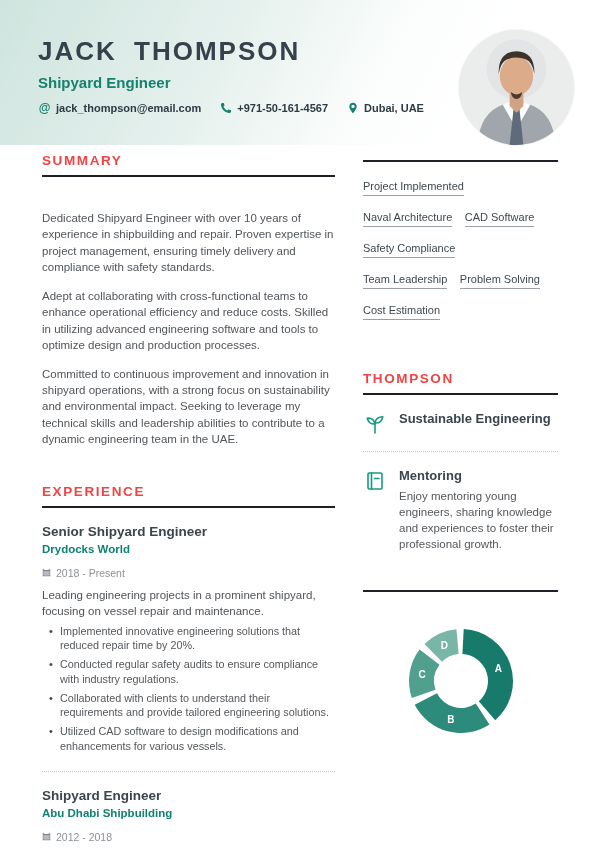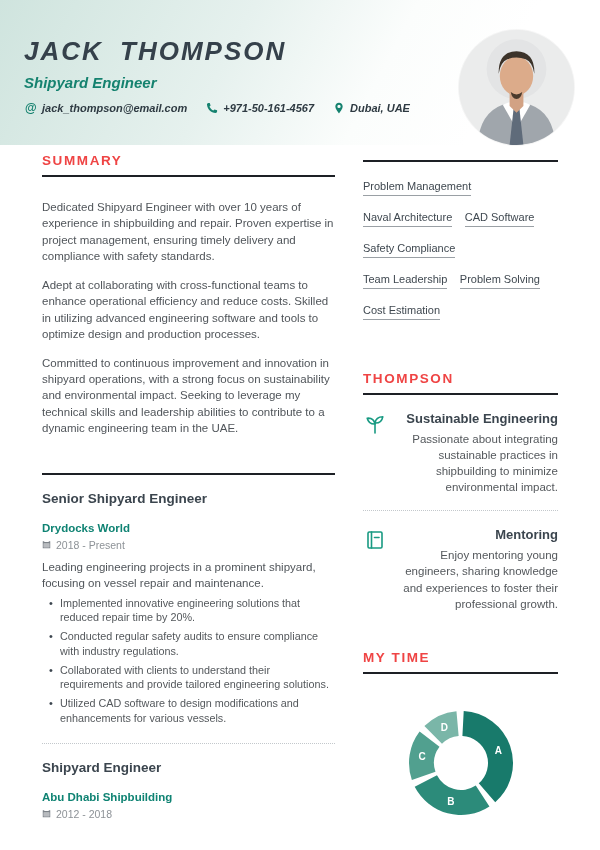--- a/index.html
+++ b/index.html
@@ -8,22 +8,21 @@
     width:600px; height:850px; overflow:hidden;
     font-family:"Liberation Sans", sans-serif;
     color:#50555a;
   }
   .page { width:600px; height:850px; background:#ffffff; position:relative; }
 
   
   .header {
     height:145px; position:relative;
     background:linear-gradient(118deg, #cfe4de 0%, #e6f1ee 38%, #fbfdfc 62%, #ffffff 80%);
-    padding:36px 0 0 24px;
-    font-style:italic;
+    padding:36px 0 0 38px;
   }
   .name {
     font-size:26px; font-weight:800; color:#35414b;
     letter-spacing:2px; word-spacing:8px;
   }
   .job-title { margin-top:7px; font-size:15px; font-weight:700; color:#15826f; }
   .contact-row { margin-top:10px; display:flex; align-items:center; gap:18px; }
   .contact-item { display:flex; align-items:center; gap:5px; font-size:11px; font-weight:700; color:#2e3a42; }
   .c-icon { width:13px; height:13px; display:inline-flex; align-items:center; justify-content:center; color:#15826f; flex:0 0 auto; }
   .at-glyph { font-size:12px; font-weight:700; color:#15826f; line-height:1; }
@@ -38,29 +37,29 @@
   .col-left  { width:293px; flex:0 0 293px; }
   .col-right { width:195px; flex:0 0 195px; }
 
   .section { margin-bottom:0; }
   .section-title {
     font-size:13.5px; font-weight:800; letter-spacing:1.6px; color:#ef4444;
   }
   .section-rule { border:none; border-top:2px solid #1d2025; margin-top:7px; }
 
   
-  .summary-body { margin-top:22px; }
+  .summary-body { margin-top:33px; }
   .summary-body p { font-size:11.5px; line-height:1.43; color:#50555a; margin-bottom:12px; }
 
   
   .exp-section { margin-top:36px; }
   .exp-entry { margin-top:16px; }
   .exp-title { font-size:13.5px; font-weight:700; color:#3b454e; }
-  .exp-company { margin-top:16px; font-size:11.5px; font-weight:700; color:#0f8373; }
-  .exp-dates { margin-top:5px; display:flex; align-items:center; gap:5px; font-size:10.5px; color:#8d9297; }
+  .exp-company { margin-top:4px; font-size:11.5px; font-weight:700; color:#0f8373; }
+  .exp-dates { margin-top:12px; display:flex; align-items:center; gap:5px; font-size:10.5px; color:#8d9297; }
   .cal-icon { width:9px; height:9px; color:#7d838a; flex:0 0 auto; }
   .exp-desc { margin-top:8px; font-size:11.5px; line-height:1.4; color:#50555a; }
   .exp-bullets { margin-top:5px; list-style:none; }
   .exp-bullets li {
     position:relative; padding-left:18px; margin-top:5px;
     font-size:10.8px; line-height:1.32; color:#54585c;
   }
   .exp-bullets li::before {
     content:"•"; position:absolute; left:7px; top:0; color:#3b454e; font-size:11px;
   }
@@ -69,21 +68,21 @@
   
   .skills-list { margin-top:14px; }
   .skill-tag {
     display:inline-block; font-size:11px; color:#3f4850;
     border-bottom:1px solid #9aa0a5; padding-bottom:3px;
     margin:0 8px 11px 0;
   }
 
   
   .passions-section { margin-top:40px; }
-  .passion-item { margin-top:16px; display:flex; gap:12px;text-align:right; }
+  .passion-item { margin-top:16px; display:flex; gap:12px; }
   .passion-icon { width:24px; height:24px; color:#189a82; flex:0 0 auto; margin-top:1px; }
   .passion-title { font-size:13px; font-weight:700; color:#3b454e; }
   .passion-text { margin-top:5px; font-size:11.5px; line-height:1.4; color:#54585c; }
   .passion-divider { border:none; border-top:1px dotted #c3c8cc; margin:15px 0 2px 0; }
 
   
   .mytime-section { margin-top:38px; }
   .donut-wrap { margin-top:14px; display:flex; justify-content:center; }
 </style>
 </head>
@@ -141,20 +140,21 @@
         <div class="section-title">SUMMARY</div>
         <hr class="section-rule">
         <div class="summary-body">
           <p>Dedicated Shipyard Engineer with over 10 years of experience in shipbuilding and repair. Proven expertise in project management, ensuring timely delivery and compliance with safety standards.</p>
           <p>Adept at collaborating with cross-functional teams to enhance operational efficiency and reduce costs. Skilled in utilizing advanced engineering software and tools to optimize design and production processes.</p>
           <p>Committed to continuous improvement and innovation in shipyard operations, with a strong focus on sustainability and environmental impact. Seeking to leverage my technical skills and leadership abilities to contribute to a dynamic engineering team in the UAE.</p>
         </div>
       </div>
 
       <div class="section exp-section">
+        <div class="section-title">EXPERIENCE</div>
         <hr class="section-rule">
 
         <div class="exp-entry">
           <div class="exp-title">Senior Shipyard Engineer</div>
           <div class="exp-company">Drydocks World</div>
           <div class="exp-dates">
             <svg class="cal-icon" viewBox="0 0 12 12">
                 <path fill="currentColor" d="M1 2.5 h10 v8.5 h-10 Z M1 2.5 v-1 h2 v1 M9 2.5 v-1 h2 v1"></path>
                 <rect x="2.2" y="4.5" width="7.6" height="5.3" fill="#fff"></rect>
                 <rect x="2.2" y="4.5" width="7.6" height="5.3" fill="currentColor" opacity="0.55"></rect>
@@ -186,21 +186,21 @@
 
         </div>
       </div>
     </div>
 
     <div class="col-right">
 
       <div class="section">
         <hr class="section-rule">
         <div class="skills-list">
-          <span class="skill-tag">Problem Management</span>
+          <span class="skill-tag">Project Implemented</span>
           <span class="skill-tag">Naval Architecture</span>
           <span class="skill-tag">CAD Software</span>
           <span class="skill-tag">Safety Compliance</span>
           <span class="skill-tag">Team Leadership</span>
           <span class="skill-tag">Problem Solving</span>
           <span class="skill-tag">Cost Estimation</span>
         </div>
       </div>
 
       <div class="section passions-section">
@@ -208,41 +208,39 @@
         <hr class="section-rule">
 
         <div class="passion-item">
           <svg class="passion-icon" viewBox="0 0 24 24" fill="none" stroke="currentColor" stroke-width="1.6" stroke-linecap="round" stroke-linejoin="round">
             <path d="M12 21 C12 16 12 13 12 11"></path>
             <path d="M12 12 C8.5 12.2 5.3 10.4 4.2 6.2 C8.3 5.8 11.2 8 12 12 Z"></path>
             <path d="M12 11 C12.6 7.4 15.4 4.8 19.8 4.8 C19 9 16 11.2 12 11 Z"></path>
           </svg>
           <div>
             <div class="passion-title">Sustainable Engineering</div>
-            <div class="passion-text">Passionate about integrating sustainable practices in shipbuilding to minimize environmental impact.</div>
           </div>
         </div>
 
         <hr class="passion-divider">
 
         <div class="passion-item">
           <svg class="passion-icon" viewBox="0 0 24 24" fill="none" stroke="currentColor" stroke-width="1.6" stroke-linecap="round" stroke-linejoin="round">
             <rect x="5" y="4" width="14" height="16" rx="1.2"></rect>
             <line x1="8.5" y1="4" x2="8.5" y2="20"></line>
             <line x1="11.5" y1="9.5" x2="16" y2="9.5"></line>
           </svg>
           <div>
             <div class="passion-title">Mentoring</div>
             <div class="passion-text">Enjoy mentoring young engineers, sharing knowledge and experiences to foster their professional growth.</div>
           </div>
         </div>
       </div>
 
       <div class="section mytime-section">
-        <div class="section-title">MY TIME</div>
         <hr class="section-rule">
         <div class="donut-wrap">
           <svg id="donut-svg" width="150" height="150" viewBox="0 0 150 150">
               <path d="M 77.72146972463308 23.071264192762158 A 52 52 0 0 1 109.22563306609783 114.14851263106723 L 92.77100178432002 95.32711232766952 A 27 27 0 0 0 76.41307081855949 48.03700256162651 Z" fill="#187a6b"></path>
               <text x="112.3298093582048" y="65.5873963400062" text-anchor="middle" fill="#ffffff" font-size="10" font-weight="bold" font-family="&quot;Liberation Sans&quot;, sans-serif">A</text>
               <path d="M 103.4441316569824 118.53080948340211 A 52 52 0 0 1 28.701002060907257 98.67282809120798 L 50.96013568547107 87.29166073966569 A 27 27 0 0 0 89.76906836035624 97.60253569330494 Z" fill="#2c8b7a"></path>
               <text x="64.8573874021149" y="116.67561276114927" text-anchor="middle" fill="#ffffff" font-size="10" font-weight="bold" font-family="&quot;Liberation Sans&quot;, sans-serif">B</text>
               <path d="M 25.856959832236726 91.99887064100452 A 52 52 0 0 1 33.60373450732296 43.530185840081664 L 53.505785224956156 58.65990418619625 A 27 27 0 0 0 49.483421451353685 83.82633667898311 Z" fill="#51a08f"></path>
               <text x="35.99506423107898" y="72.26582117177048" text-anchor="middle" fill="#ffffff" font-size="10" font-weight="bold" font-family="&quot;Liberation Sans&quot;, sans-serif">C</text>
               <path d="M 38.38635174072622 38.07520127141952 A 52 52 0 0 1 70.46790137712178 23.19787569922923 L 72.64679494581323 48.10274315152287 A 27 27 0 0 0 55.98906724999246 55.82750835246783 Z" fill="#7ab6a8"></path>

